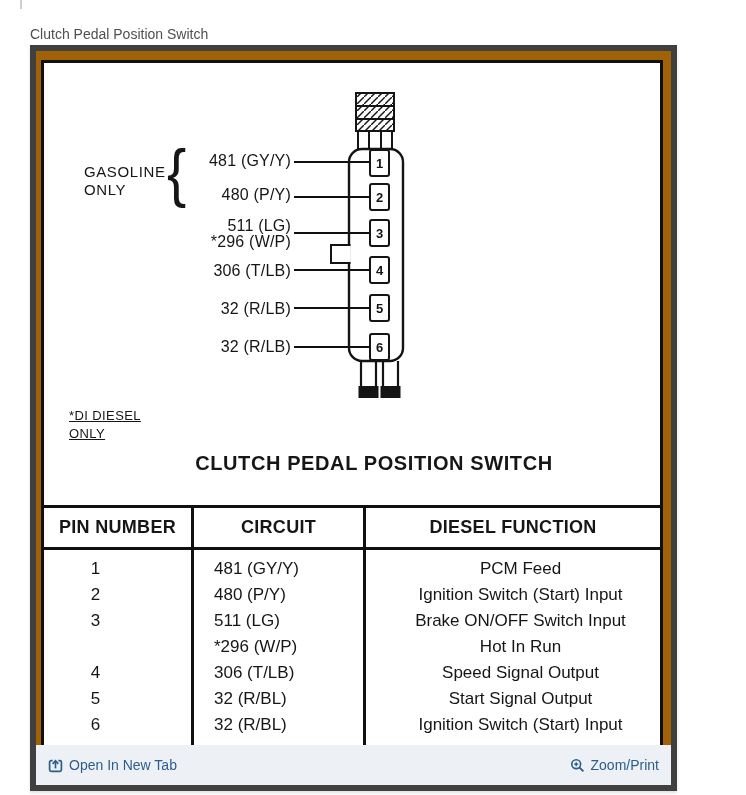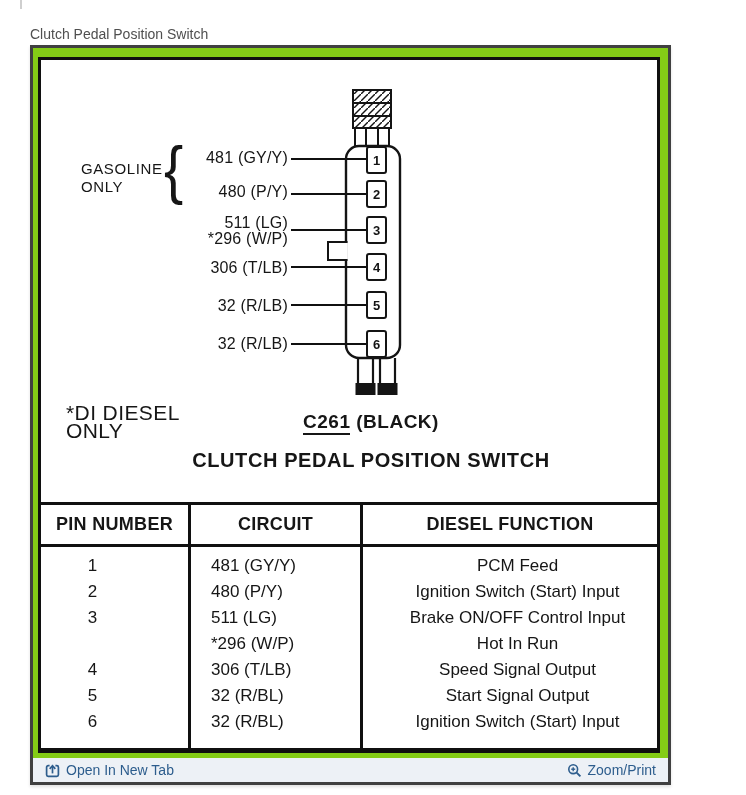--- a/index.html
+++ b/index.html
@@ -1,42 +1,42 @@
 <!DOCTYPE html>
 <html><head>
 <meta charset="utf-8">
 <style>
   html,body{margin:0;padding:0;}
   body{width:746px;height:795px;background:#ffffff;font-family:"Liberation Sans",sans-serif;position:relative;overflow:hidden;}
   .page-title{position:absolute;left:30px;top:26px;font-size:14px;color:#4f4f4f;}
   .edge-tick{position:absolute;left:20px;top:0;width:2px;height:9px;background:#cfcfcf;}
-  .panel{position:absolute;left:30px;top:45px;width:635px;height:734px;border:3px solid #404040;background:#84cc16;box-shadow:0 2px 3px rgba(0,0,0,0.12);}
+  .panel{position:absolute;left:30px;top:45px;width:635px;height:734px;border:6px solid #404040;background:#a16207;box-shadow:0 2px 3px rgba(0,0,0,0.12);}
   .scan{position:absolute;left:5px;top:9px;width:616px;height:690px;border:3px solid #101010;color:#161616;background:#ffffff;}
   .abs{position:absolute;}
   .gasoline{left:40px;top:100px;font-size:15px;line-height:18px;letter-spacing:0.6px;}
   .brace{left:122px;top:76px;font-size:64px;line-height:68px;font-weight:400;transform:scaleX(0.9);}
   .wire-label{left:60px;width:187px;text-align:right;font-size:16px;line-height:16px;letter-spacing:0.2px;}
   .wl1{top:90px;} .wl2{top:124px;} .wl3{top:155px;line-height:15.5px;} .wl4{top:200px;} .wl5{top:238px;} .wl6{top:276px;}
   .wire-line{left:250px;width:80px;height:2px;background:#101010;}
   .ln1{top:98px;} .ln2{top:133px;} .ln3{top:169px;} .ln4{top:206px;} .ln5{top:244px;} .ln6{top:283px;}
   .connector{left:278px;top:27px;}
-  .diesel{left:25px;top:344px;font-size:21px;line-height:18px;letter-spacing:0.4px;}
+  .diesel{left:25px;top:344px;font-size:13px;line-height:18px;letter-spacing:0.4px;text-decoration:underline;}
   .cap1{left:40px;width:580px;top:351px;text-align:center;font-size:19px;font-weight:700;letter-spacing:0.5px;}
   .cap1 .uline{border-bottom:2px solid #161616;padding-bottom:1px;}
   .cap2{left:40px;width:580px;top:389px;text-align:center;font-size:20px;font-weight:700;letter-spacing:0.6px;}
   table.pin-table{position:absolute;left:-3px;top:442px;width:622px;border-collapse:collapse;table-layout:fixed;border:3px solid #101010;padding-left:28px;}
   .pin-table th,.pin-table td{border-left:3px solid #101010;border-right:3px solid #101010;color:#161616;overflow:hidden;}
   .pin-table thead th{border-bottom:3px solid #101010;font-size:18px;font-weight:700;padding:9px 0;letter-spacing:0.3px;text-align:center;}
   .pin-table tbody td{font-size:17px;line-height:26px;vertical-align:top;padding:0;}
   .pin-table tbody tr:first-child td{padding-top:6px;}
   .pin-table tbody tr:last-child td{padding-bottom:13px;}
   .td-pin{text-align:center;padding-right:44px !important;}
   .td-circuit{padding-left:20px !important;}
   .td-func{padding-left:15px !important;text-align:center;}
-  .footer{position:absolute;left:0;bottom:0;width:100%;height:24px;background:#edf1f6;display:flex;align-items:center;justify-content:space-between;padding:0 12px;box-sizing:border-box;}
+  .footer{position:absolute;left:0;bottom:0;width:100%;height:40px;background:#edf1f6;display:flex;align-items:center;justify-content:space-between;padding:0 12px;box-sizing:border-box;}
   .link{color:#2d5d8d;display:flex;align-items:center;gap:6px;font-size:14px;cursor:pointer;text-decoration:none;}
   .link svg{display:block;}
 </style>
 </head>
 <body>
 
 <div class="edge-tick"></div>
 <div class="page-title">Clutch Pedal Position Switch</div>
 
 <div class="panel">
@@ -106,21 +106,20 @@
         <rect x="36.5" y="296" width="20" height="12" fill="#141414"></rect>
         <rect x="58.5" y="296" width="20" height="12" fill="#141414"></rect>
       </g>
     </svg>
 
     <div class="abs diesel">
       <div>*DI DIESEL</div>
       <div>ONLY</div>
     </div>
 
-    <div class="abs cap1"><span class="uline">C261</span><span> (BLACK)</span></div>
     <div class="abs cap2">CLUTCH PEDAL POSITION SWITCH</div>
 
     <table class="pin-table">
       <colgroup>
           <col style="width:150px">
           <col style="width:172px">
           <col>
         </colgroup>
       <thead>
         <tr>
@@ -136,21 +135,21 @@
           <td class="td-func">PCM Feed</td>
         </tr>
         <tr>
           <td class="td-pin">2</td>
           <td class="td-circuit">480 (P/Y)</td>
           <td class="td-func">Ignition Switch (Start) Input</td>
         </tr>
         <tr>
           <td class="td-pin">3</td>
           <td class="td-circuit">511 (LG)</td>
-          <td class="td-func">Brake ON/OFF Control Input</td>
+          <td class="td-func">Brake ON/OFF Switch Input</td>
         </tr>
         <tr>
           <td class="td-pin"></td>
           <td class="td-circuit">*296 (W/P)</td>
           <td class="td-func">Hot In Run</td>
         </tr>
         <tr>
           <td class="td-pin">4</td>
           <td class="td-circuit">306 (T/LB)</td>
           <td class="td-func">Speed Signal Output</td>

